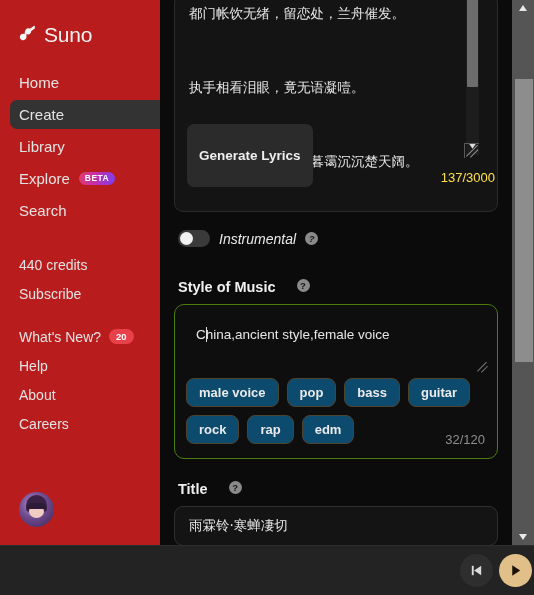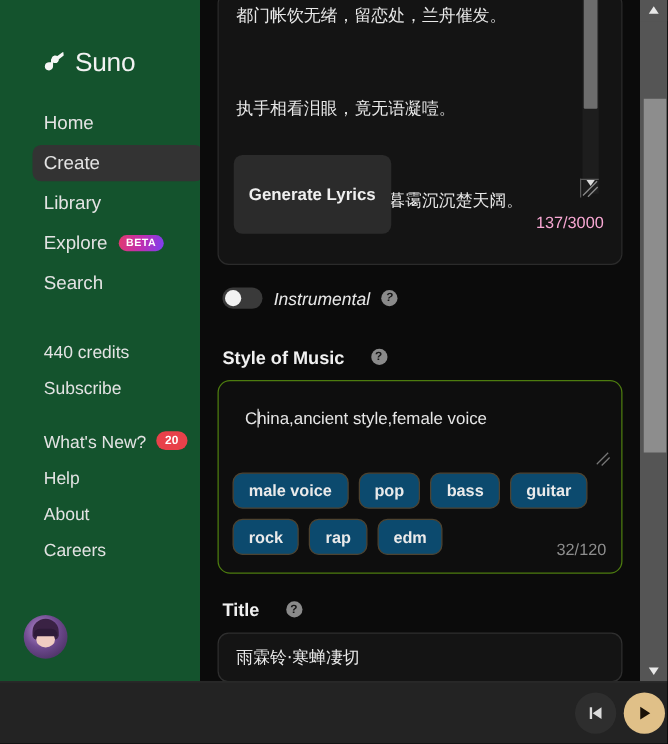--- a/index.html
+++ b/index.html
@@ -19,22 +19,22 @@
     background: #0b0b0b;
     overflow: hidden;
   }
 
   
   #sidebar {
     position: absolute;
     left: 0; top: 0;
     width: 189px;
     height: 545px;
-    background: #14532d;
-    padding: 16px;
+    background: #b91c1c;
+    padding: 0;
   }
 
   .logo-row {
     display: flex;
     align-items: center;
     gap: 6px;
     padding: 18px 0 0 16px;
     height: 50px;
   }
   .logo-mark { width: 22px; height: 22px; display: block; }
@@ -219,23 +219,23 @@
     font-size: 13.5px;
     font-weight: bold;
     border: none;
     border-radius: 7px;
     padding: 24px 12px;
     cursor: pointer;
     font-family: "Liberation Sans", sans-serif;
   }
   .char-count {
     position: absolute;
-    right: 14px;
+    right: 2px;
     bottom: 26px;
-    color: #f9a8d4;
+    color: #fde047;
     font-size: 13px;
     margin-left: 16px;
   }
 
   
   .instr-row {
     display: flex;
     align-items: center;
     gap: 9px;
     margin-top: 18px;

